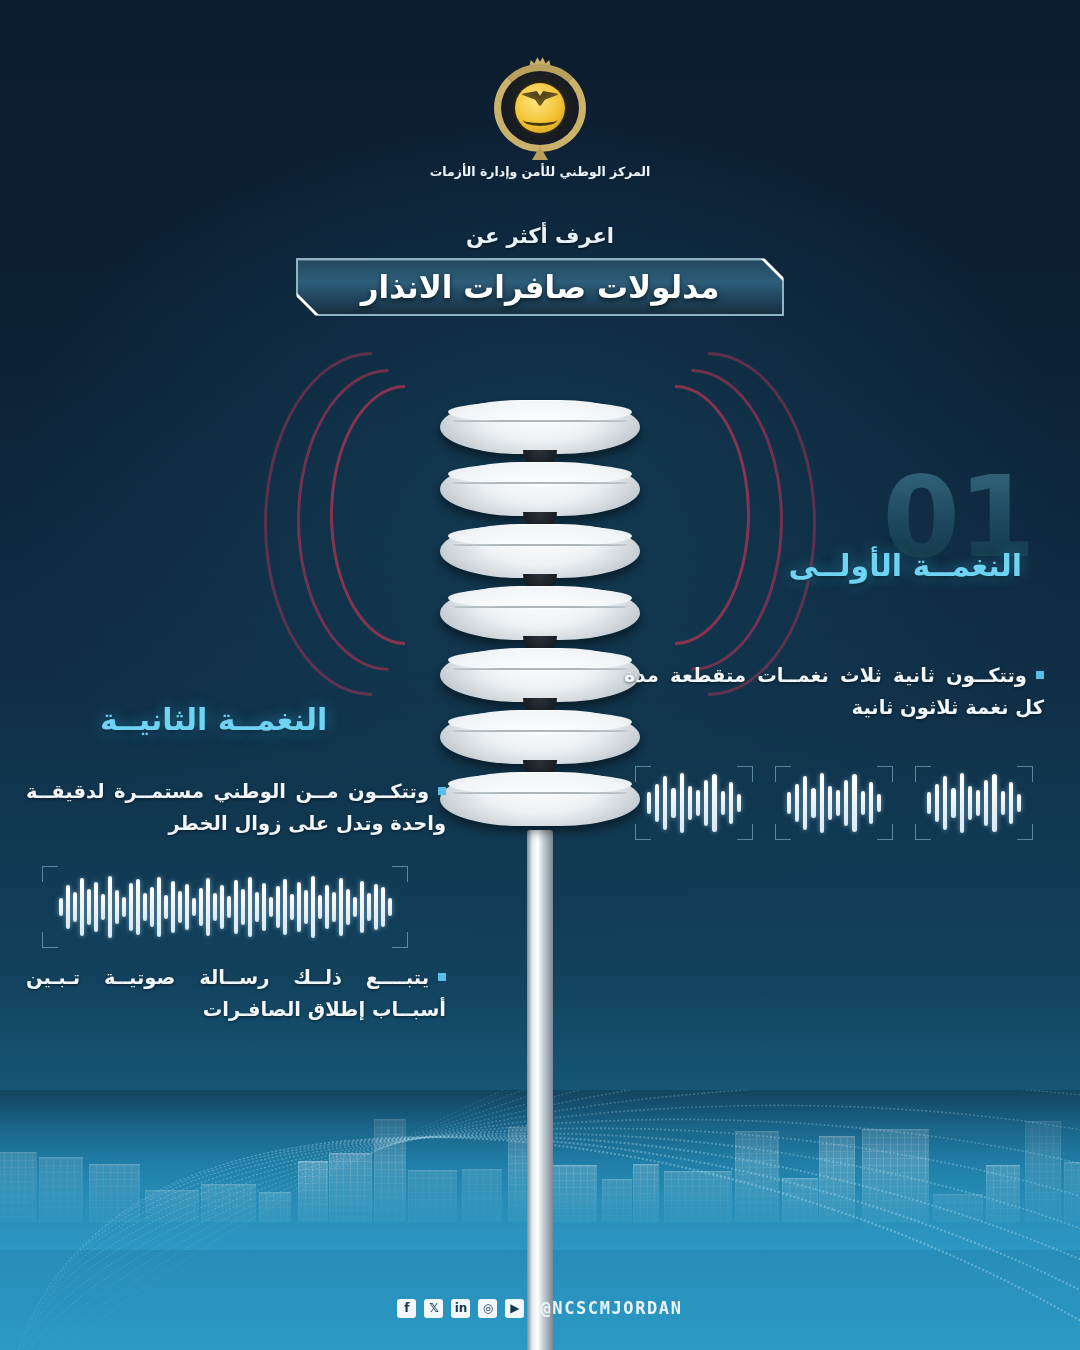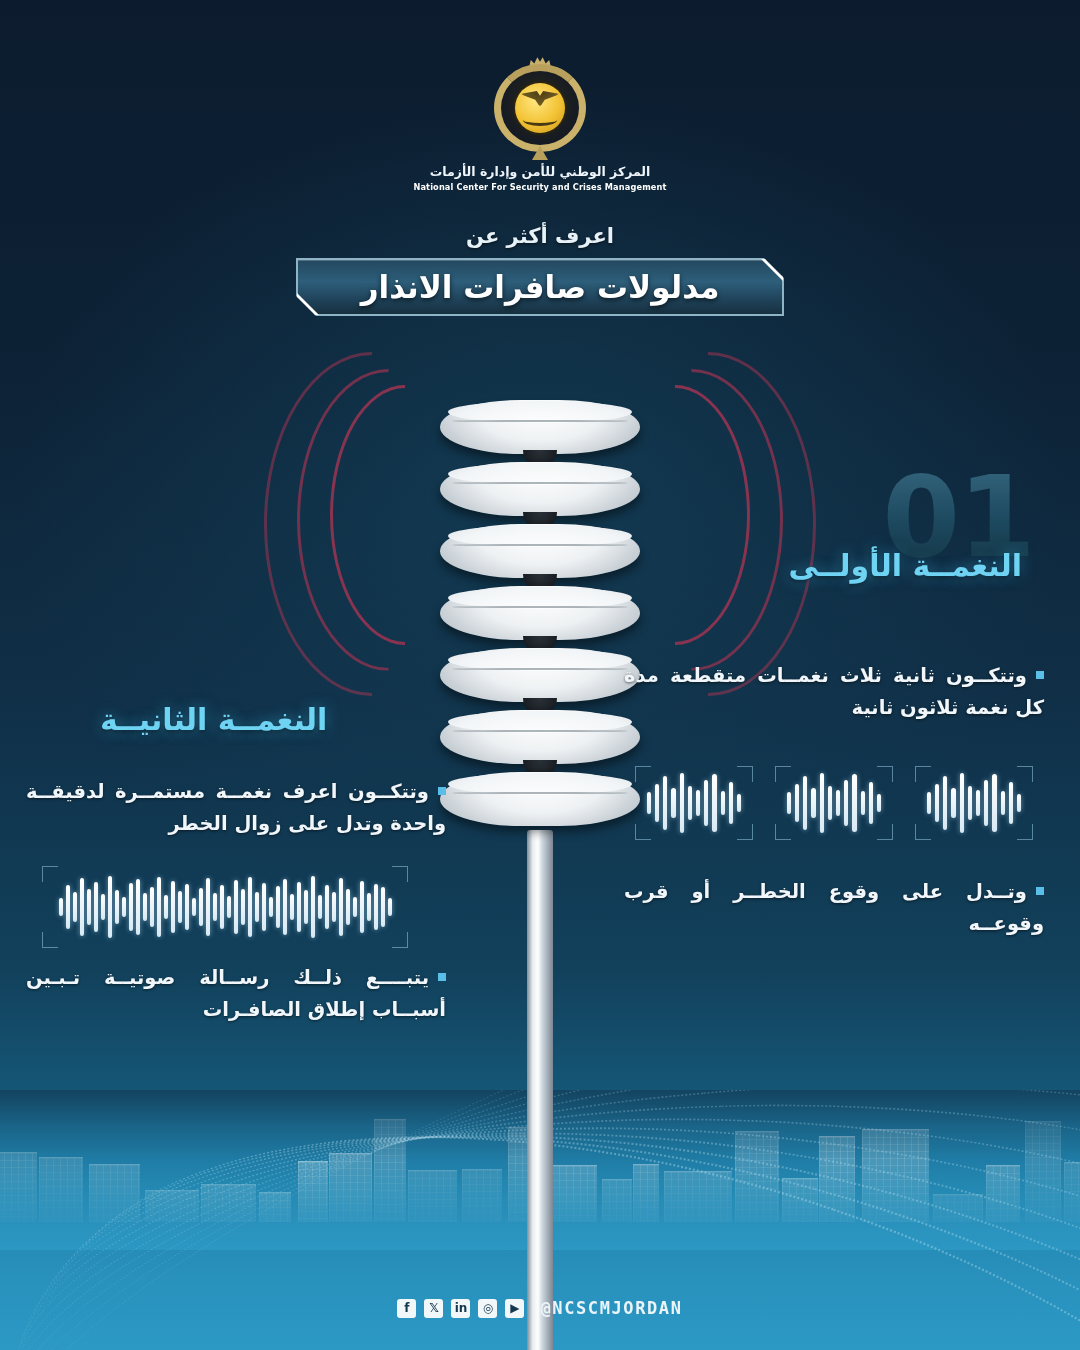--- a/index.html
+++ b/index.html
@@ -280,21 +280,20 @@
   <div class="logo-wrap">
     <div class="crest">
       <div class="crown"></div>
       <div class="wreath"></div>
       <div class="disc"></div>
       <div class="eagle"></div>
       <div class="scimitar"></div>
       <div class="stand"></div>
     </div>
     <div class="logo-ar">المركز الوطني للأمن وإدارة الأزمات</div>
-    <div class="logo-en">National Center For Security and Crises Management</div>
   </div>
 
   <div class="kicker">اعرف أكثر عن</div>
   <div class="titlebar">
     <div class="notch-tr"></div>
     <div class="notch-bl"></div>
     <div class="txt">مدلولات صافرات الانذار</div>
   </div>
 
   <div class="arcs" id="arcs">
@@ -429,28 +428,25 @@
           <b style="height:26px"></b>
           <b style="height:46px"></b>
           <b style="height:58px"></b>
           <b style="height:24px"></b>
           <b style="height:42px"></b>
           <b style="height:18px"></b>
         </div>
       </div>
     </div>
 
-  <div class="bullet" style="right: 36px; top: 876px; width: 420px; text-align: justify;">
-    <span class="dot"></span><span>وتــدل على وقوع الخطــر أو قرب وقوعــه</span>
-  </div>
 
   <div class="sec-title" style="left: 100px; top: 702px;">النغمــة الثانيــة</div>
 
   <div class="bullet" style="left: 26px; top: 776px; width: 420px; text-align: justify;">
-    <span class="dot"></span><span>وتتكــون اعرف نغمــة مستمــرة لدقيقــة واحدة وتدل على زوال الخطر</span>
+    <span class="dot"></span><span>وتتكــون مــن الوطني مستمــرة لدقيقــة واحدة وتدل على زوال الخطر</span>
   </div>
 
   <div class="wavebox" id="tone2-wave" style="left: 42px; top: 866px; width: 366px; height: 82px;">
     <div class="frame">
       <i class="tl"></i>
       <i class="tr"></i>
       <i class="bl"></i>
       <i class="br"></i>
     </div>
     <div class="bars dense">

